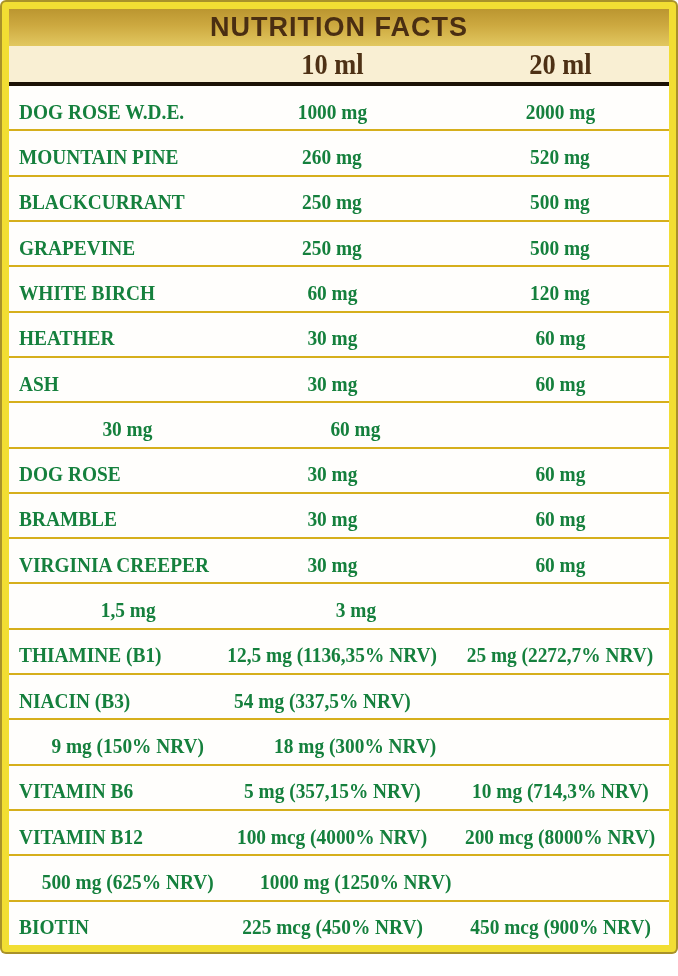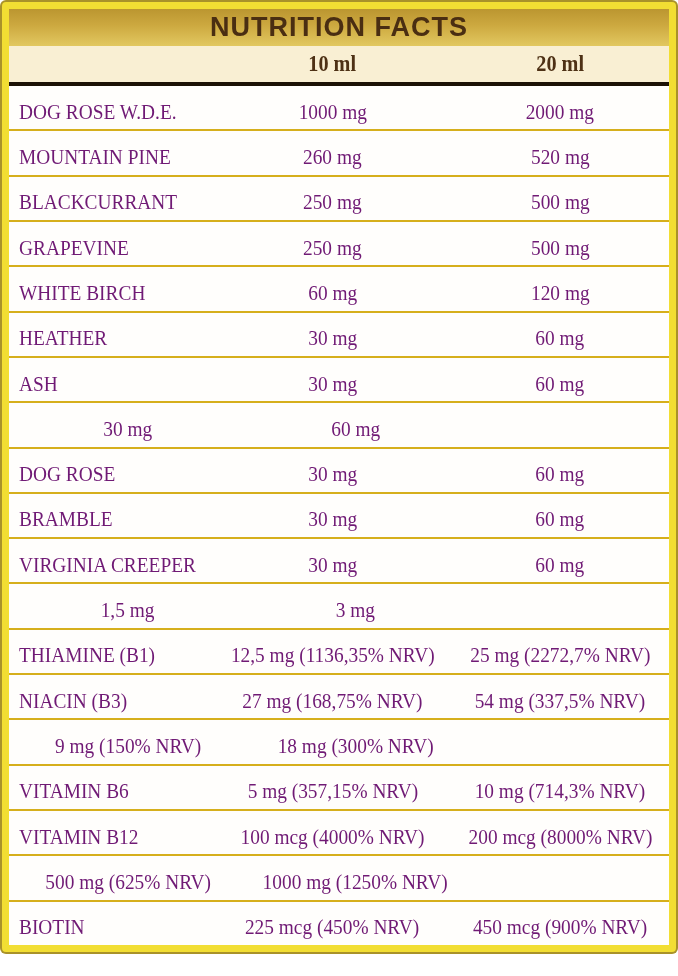--- a/index.html
+++ b/index.html
@@ -26,28 +26,28 @@
   }
   .title-band .title {
     font-family: "Liberation Sans", sans-serif;
     font-weight: bold; font-size: 27px; letter-spacing: 1px;
     color: #4a2e12;
   }
   .subheader {
     height: 36px; flex: none;
     background: #f9efd3;
     display: flex; align-items: center;
-    font-weight: bold; font-size: 23px; color: #4e3115;
+    font-weight: bold; font-size: 30px; color: #4e3115;
   }
   .dark-rule { height: 4px; flex: none; background: #1c1206; }
   .rows { flex: 1; display: flex; flex-direction: column; background: #fffefc; }
   .row {
     flex: 1; display: flex; align-items: center;
     border-bottom: 2px solid #d6af1c;
-    font-weight: normal; font-size: 22px; color: #701a75;
+    font-weight: bold; font-size: 22px; color: #15803d;
     white-space: nowrap;
     margin-top: 8px;
   }
   .row:last-child { border-bottom: none; justify-content: space-between; }
   .cell-label { width: 31%; padding-left: 10px; overflow: visible; }
   .cell-v1 { width: 36%; display: flex; justify-content: center; }
   .cell-v2 { width: 33%; display: flex; justify-content: center; }
   .cond { display: inline-block; transform: scaleX(0.88); transform-origin: center center; }
   .cell-label .cond { transform-origin: left center; }
   .spacer-label { width: 31%; }
@@ -221,23 +221,20 @@
     </span>
     <span class="cell-v2">
       <span class="cond">25 mg (2272,7% NRV)</span>
     </span>
   </div>
 
   <div class="row">
     <span class="cell-label">
       <span class="cond">NIACIN (B3)</span>
     </span>
-    <span class="cell-v1">
-      <span class="cond">27 mg (168,75% NRV)</span>
-    </span>
     <span class="cell-v2">
       <span class="cond">54 mg (337,5% NRV)</span>
     </span>
   </div>
 
   <div class="row">
     <span class="cell-v1">
       <span class="cond">9 mg (150% NRV)</span>
     </span>
     <span class="cell-v2">

